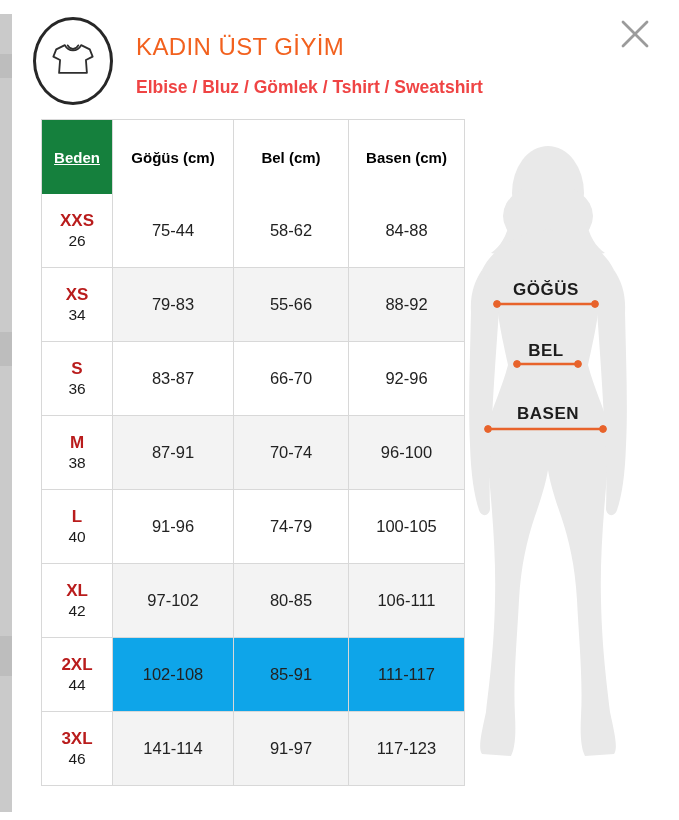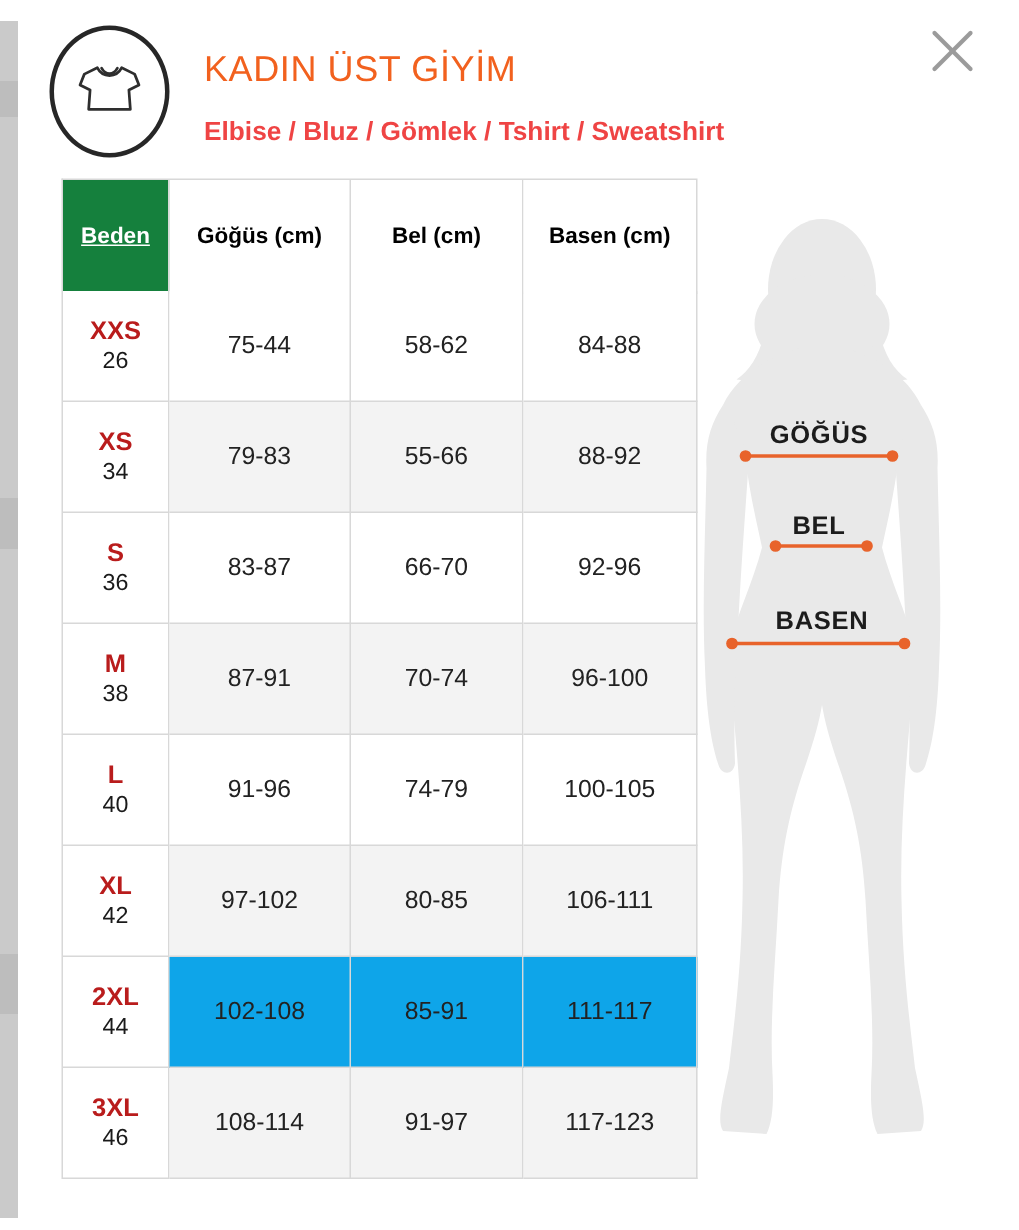--- a/index.html
+++ b/index.html
@@ -170,21 +170,21 @@
       <div class="cell dcell">102-108</div>
       <div class="cell dcell">85-91</div>
       <div class="cell dcell">111-117</div>
     </div>
 
     <div class="trow">
       <div class="cell size-cell">
         <span class="sz">3XL</span>
         <span class="num">46</span>
       </div>
-      <div class="cell dcell">108-114</div>
+      <div class="cell dcell">141-114</div>
       <div class="cell dcell">91-97</div>
       <div class="cell dcell">117-123</div>
     </div>
   </div>
 
   <div class="figure">
     <svg width="214" height="700" viewBox="0 0 214 700">
       <g fill="#e9e9e9">
 
         <ellipse cx="83" cy="73" rx="36" ry="47"></ellipse>

